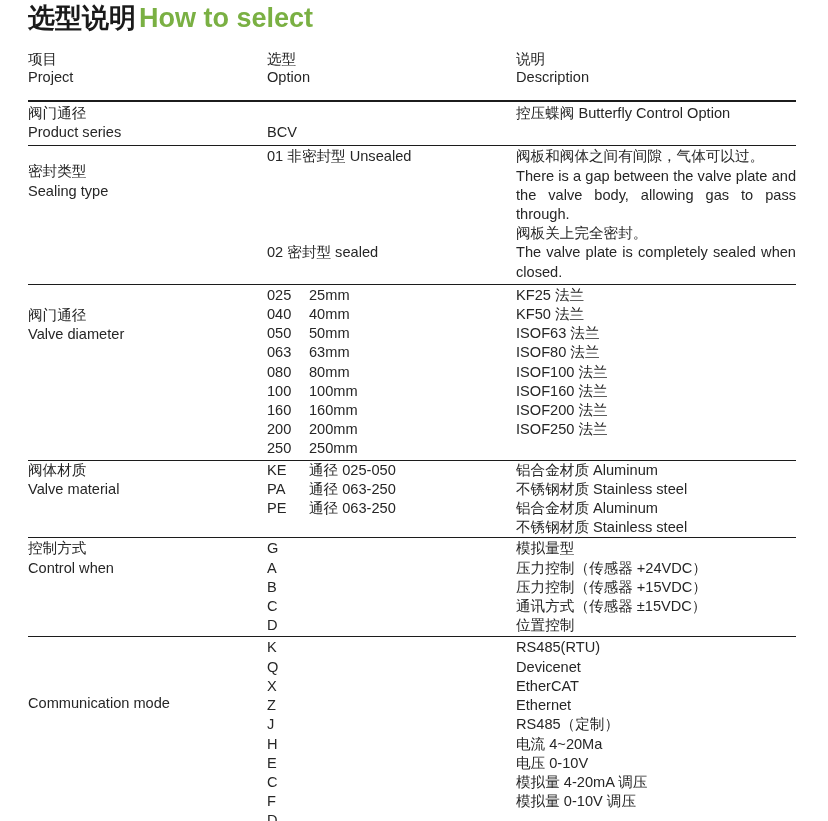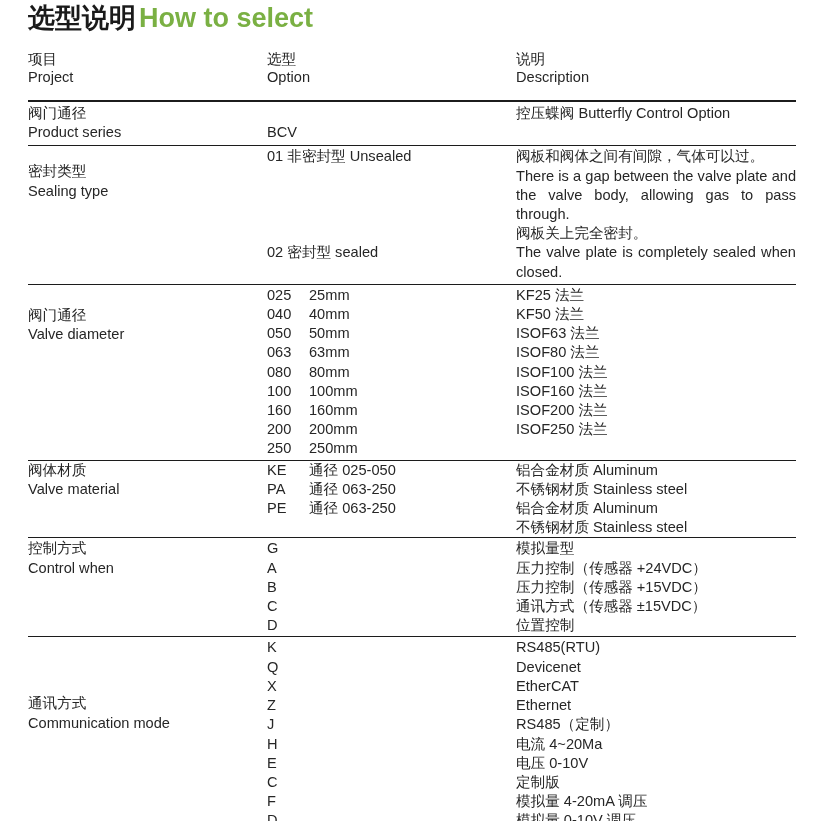--- a/index.html
+++ b/index.html
@@ -182,21 +182,20 @@
         <div class="oline">压力控制（传感器 +24VDC）</div>
         <div class="oline">压力控制（传感器 +15VDC）</div>
         <div class="oline">通讯方式（传感器 ±15VDC）</div>
         <div class="oline">位置控制</div>
       </div>
     </div>
 
     <div class="row padrows">
       <div class="col-label lblcell">
         <div class="shift-comm">
-          <div>通讯方式</div>
           <div>Communication mode</div>
         </div>
       </div>
       <div class="col-opt">
         <div class="oline">K</div>
         <div class="oline">Q</div>
         <div class="oline">X</div>
         <div class="oline">Z</div>
         <div class="oline">J</div>
         <div class="oline">H</div>
@@ -206,20 +205,19 @@
         <div class="oline">D</div>
       </div>
       <div class="col-desc">
         <div class="oline">RS485(RTU)</div>
         <div class="oline">Devicenet</div>
         <div class="oline">EtherCAT</div>
         <div class="oline">Ethernet</div>
         <div class="oline">RS485（定制）</div>
         <div class="oline">电流 4~20Ma</div>
         <div class="oline">电压 0-10V</div>
-        <div class="oline">定制版</div>
         <div class="oline">模拟量 4-20mA 调压</div>
         <div class="oline">模拟量 0-10V 调压</div>
       </div>
     </div>
 
   </div>
 </div>
 
 </body></html>

